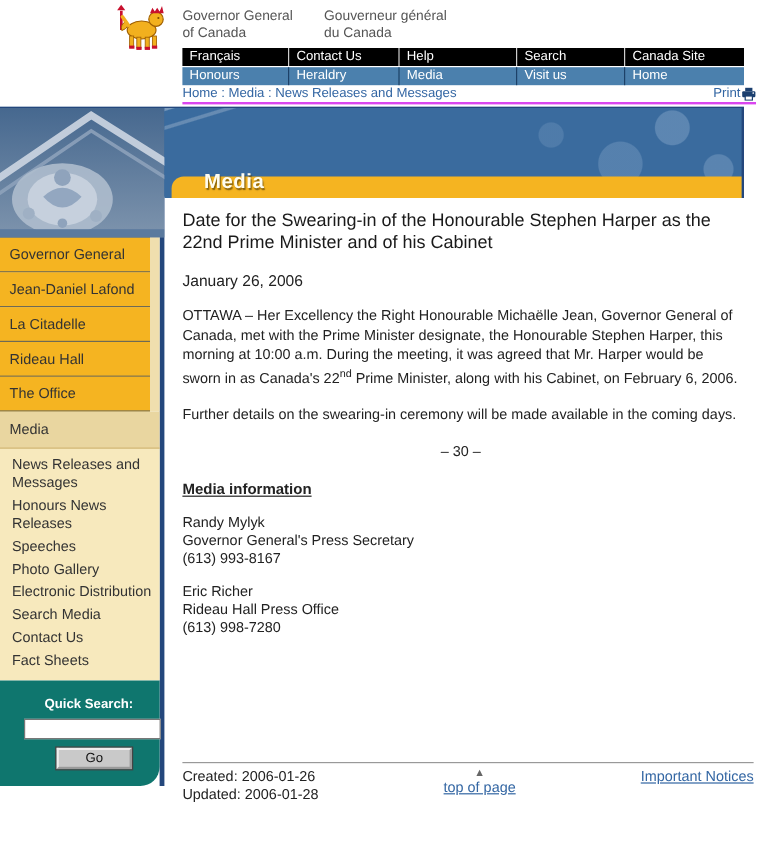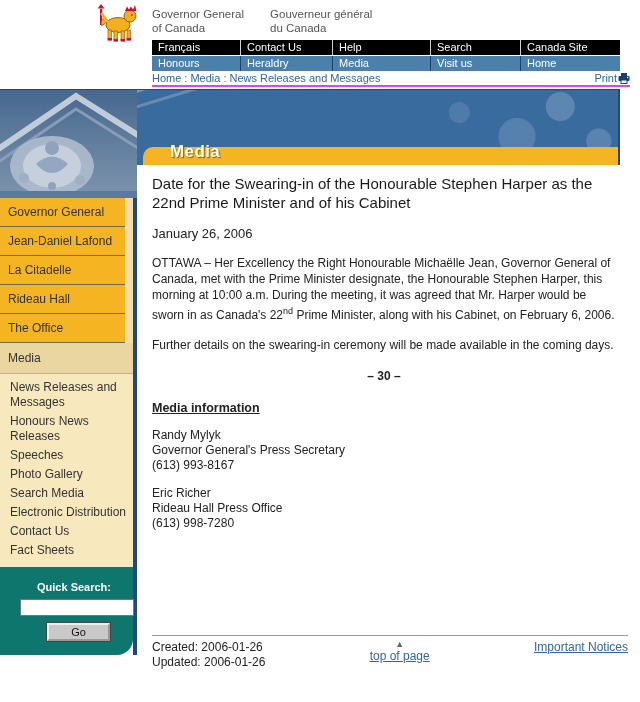--- a/index.html
+++ b/index.html
@@ -61,21 +61,21 @@
   .qsearch-label { color:#fff; font-weight:bold; font-size:11px; padding-right:2px; }
   .qsearch-input { width:114px; height:17px; border:1px solid #777; margin:4px 0 6px; display:inline-block; }
   .go-btn { background:#c9c9c9; border:2px outset #eee; outline:1px solid #444; font-size:11px; color:#111;
     padding:1px 22px; margin-right:3px; cursor:pointer; font-family:"Liberation Sans",sans-serif; }
   
   .main { margin-left:15px; width:476px; }
   .art-title { font-size:15px; font-weight:normal; color:#1a1a1a; line-height:19px; margin-top:10px; padding-right:28px; }
   .art-date { font-size:13px; margin-top:14px; }
   .para { font-size:12px; line-height:16px; margin-top:14px; width:464px; }
   .para sup { font-size:9px; }
-  .endmark { font-size:12px; text-align:center; width:464px; margin-top:16px;font-weight:bold; }
+  .endmark { font-size:12px; text-align:center; width:464px; margin-top:16px; }
   .media-head { font-size:12.5px; font-weight:bold; text-decoration:underline; margin-top:18px; }
   .contact { font-size:12px; line-height:15px; margin-top:13px; }
   
   .foot { margin-top:104px; width:476px; border-top:1px solid #999; padding-top:4px; display:flex; font-size:12px; }
   .foot-left { line-height:15px; color:#222; }
   .foot-center { flex:1; text-align:center; }
   .foot-right { text-align:right; }
   .uparrow { display:block; color:#666; font-size:9px; line-height:9px; }
   .flink { color:#3366a3; text-decoration:underline; cursor:pointer; }
   .topoflink { display:inline-block; cursor:pointer; }
@@ -176,22 +176,22 @@
       <div class="side-item">La Citadelle</div>
       <div class="side-item">Rideau Hall</div>
       <div class="side-item">The Office</div>
     </div>
     <div class="side-active">Media</div>
     <div class="side-sub">
       <div class="side-subitem">News Releases and Messages</div>
       <div class="side-subitem">Honours News Releases</div>
       <div class="side-subitem">Speeches</div>
       <div class="side-subitem">Photo Gallery</div>
+      <div class="side-subitem">Electronic Distribution</div>
       <div class="side-subitem">Search Media</div>
-      <div class="side-subitem">Electronic Distribution</div>
       <div class="side-subitem">Contact Us</div>
       <div class="side-subitem">Fact Sheets</div>
     </div>
     <div class="qsearch">
       <span class="qsearch-label">Quick Search:</span>
       <input class="qsearch-input" type="text" value="" style="">
       <button class="go-btn">Go</button>
     </div>
   </div>
 
@@ -209,21 +209,21 @@
     </div>
     <div class="contact">
       <div>Eric Richer</div>
       <div>Rideau Hall Press Office</div>
       <div>(613) 998-7280</div>
     </div>
 
     <div class="foot">
       <div class="foot-left">
         <div>Created: 2006-01-26</div>
-        <div>Updated: 2006-01-26</div>
+        <div>Updated: 2006-01-28</div>
       </div>
       <div class="foot-center">
         <span class="topoflink">
           <span class="uparrow">▲</span>
           <span class="flink">top of page</span>
         </span>
       </div>
       <div class="foot-right">
         <span class="flink">Important Notices</span>
       </div>

